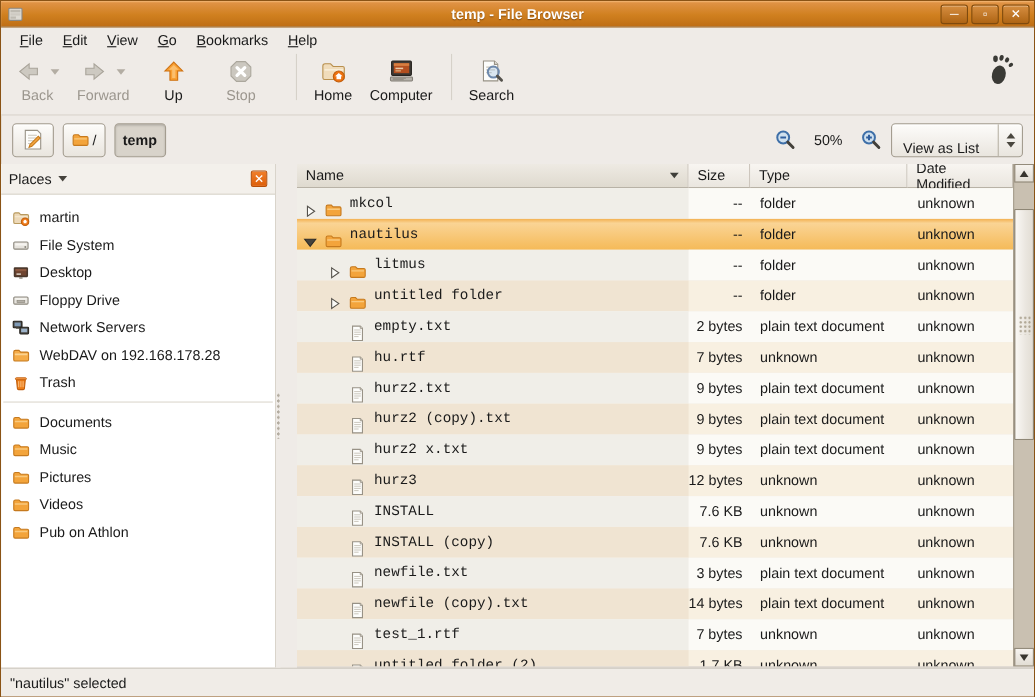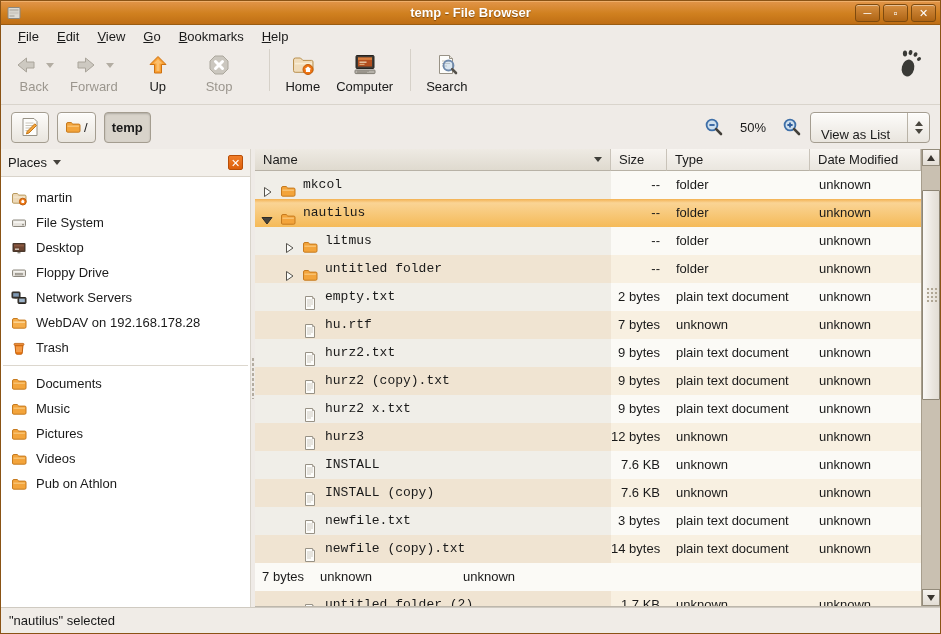--- a/index.html
+++ b/index.html
@@ -52,21 +52,21 @@
   .sb-title { display:flex; align-items:center; gap:6px; }
   .sb-caret { width:0; height:0; border-left:4px solid transparent; border-right:4px solid transparent; border-top:5px solid #45423C; }
   .sb-close { margin-left:auto; width:15px; height:15px; border-radius:2px; background:linear-gradient(180deg,#F07E2A,#DD5F0A); color:#FFF; font-size:11px; font-weight:bold; line-height:14px; text-align:center; border:1px solid #B84E07; }
   .sb-list { padding-top:8px; overflow:hidden; }
   .sb-item { height:25px; display:flex; align-items:center; padding-left:10px; gap:9px; }
   .sb-sep { height:1px; background:#DCD7CE; margin:5px 2px; }
   .paned { width:4px; flex:0 0 4px; background:#EFEBE7; position:relative; }
   .paned-grip { position:absolute; top:50%; left:0; width:4px; height:42px; transform:translateY(-50%); background-image:radial-gradient(#B3ACA0 1px,transparent 1.2px); background-size:4px 5px; }
 
   
-  .filearea { flex:1; display:flex; overflow:hidden; border-bottom:1px solid #BDB7AC; }
+  .filearea { flex:1; display:flex; overflow:hidden; border-bottom:1px solid #BDB7AC;margin-left:15px; }
   .listview { flex:1; display:flex; flex-direction:column; overflow:hidden; }
   .list-header { height:22px; flex:0 0 22px; display:flex; }
   .hcell { background:linear-gradient(180deg,#F8F5F1,#EAE6DF); border-right:1px solid #C9C3B9; border-bottom:1px solid #B8B2A6; display:flex; align-items:center; padding:0 8px; font-size:13px; }
   .hcell.sorted { background:linear-gradient(180deg,#EEEAE3,#DFDACF); }
   .sort-arrow { margin-left:auto; width:0; height:0; border-left:4px solid transparent; border-right:4px solid transparent; border-top:5px solid #3F3F3A; }
   .col-name { width:356px; flex:0 0 356px; }
   .col-size { width:56px; flex:0 0 56px; }
   .col-type { width:143px; flex:0 0 143px; }
   .col-date { flex:1; }
   .list-body { flex:1; overflow:hidden; }
@@ -709,20 +709,35 @@
                     <path d="M5 5 h6 M5 7 h6 M5 9 h6 M5 11 h4" stroke="#C9C5BB" stroke-width=".9"></path>
                   </svg>
                 </span>
       <span class="txt">newfile (copy).txt</span>
     </div>
     <div class="cell cell-size">14 bytes</div>
     <div class="cell cell-type">plain text document</div>
     <div class="cell cell-date">unknown</div>
   </div>
             <div class="file-row base depth1">
+    <div class="cell cell-name">
+      <span class="expander hidden">
+                  <svg width="14" height="14" viewBox="0 0 14 14">
+                    <path d="M4.5 2.5 L11 7 L4.5 11.5 Z" fill="#FBFBF8" stroke="#55524C"></path>
+                  </svg>
+                </span>
+      <span class="row-icon">
+                  <svg width="16" height="16" viewBox="0 0 16 16">
+                    <path d="M3.5 1.5 h7 l2 2 v11 h-9 Z" fill="#FDFDFB" stroke="#989286"></path>
+                    <path d="M10.5 1.5 v2 h2" fill="#E7E4DC" stroke="#989286" stroke-width=".8"></path>
+                    <path d="M5 5 h6 M5 7 h6 M5 9 h6 M5 11 h4" stroke="#C9C5BB" stroke-width=".9"></path>
+                  </svg>
+                </span>
+      <span class="txt">test_1.rtf</span>
+    </div>
     <div class="cell cell-size">7 bytes</div>
     <div class="cell cell-type">unknown</div>
     <div class="cell cell-date">unknown</div>
   </div>
             <div class="file-row alt depth1">
     <div class="cell cell-name">
       <span class="expander hidden">
                   <svg width="14" height="14" viewBox="0 0 14 14">
                     <path d="M4.5 2.5 L11 7 L4.5 11.5 Z" fill="#FBFBF8" stroke="#55524C"></path>
                   </svg>

